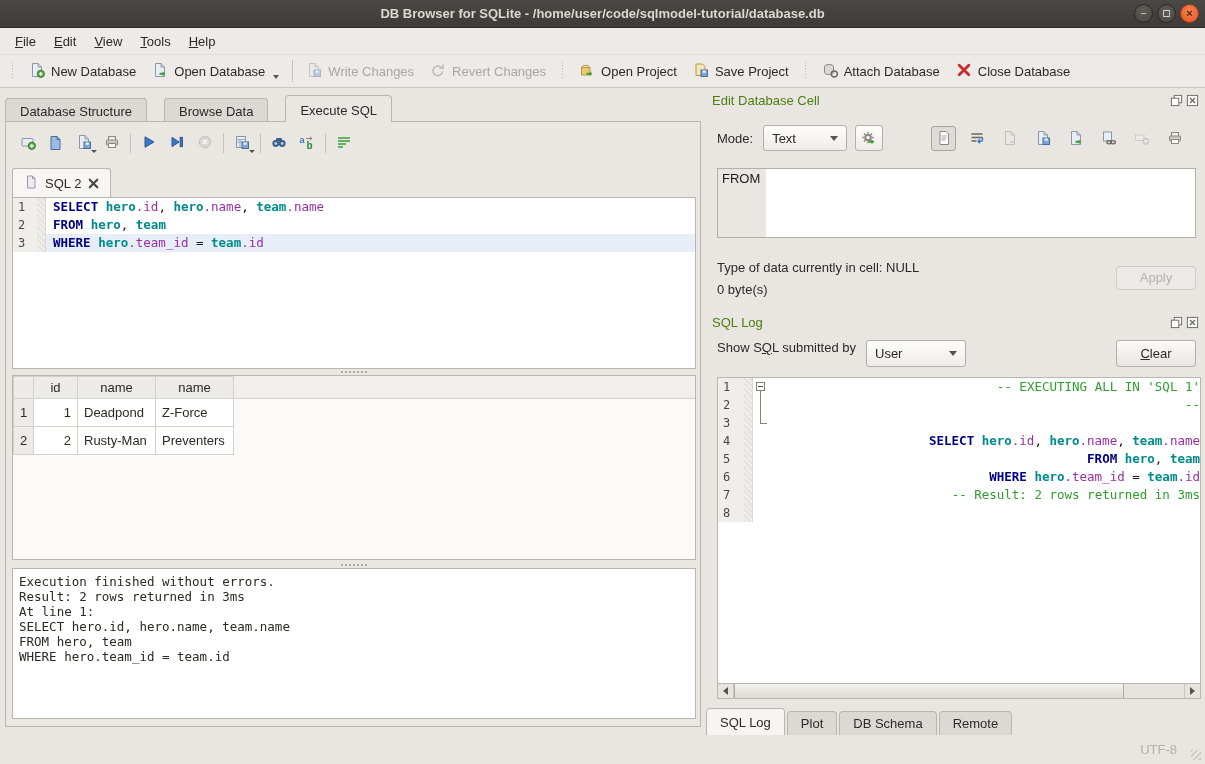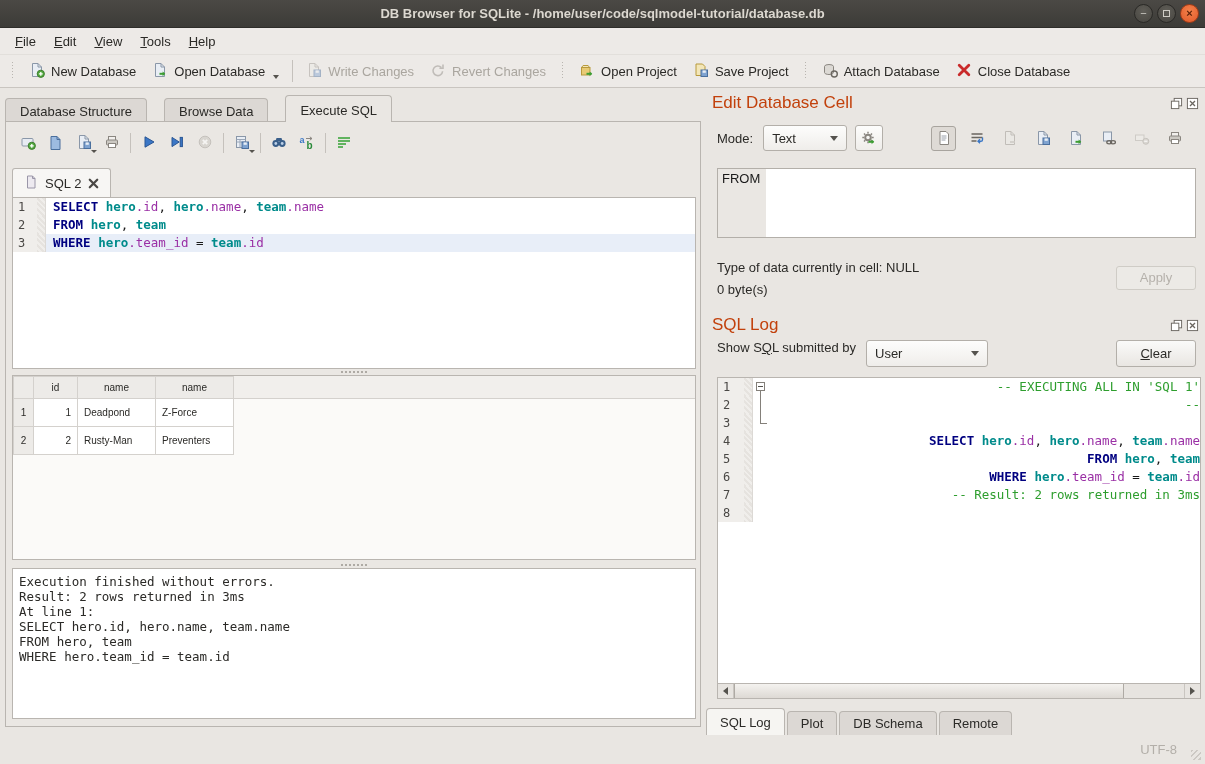--- a/index.html
+++ b/index.html
@@ -67,36 +67,36 @@
   .tk-k { color:var(--kw); font-weight:bold; }
   .tk-t { color:var(--tbl); font-weight:bold; }
   .tk-f { color:var(--fld); }
   .tk-p { color:#1a1a1a; }
   .tk-c { color:var(--cmt); }
 
   .splitter { position:absolute; left:6px; width:684px; height:5px; display:flex; align-items:center; justify-content:center; cursor:row-resize; }
   .splitter .dots { width:26px; height:2px; background-image:repeating-linear-gradient(to right,#aeaaa4 0 2px,transparent 2px 4px); }
 
   .gridwrap { position:absolute; left:6px; top:253px; width:684px; height:185px; background:#fbfaf8; border:1px solid #b9b5b0; overflow:hidden; }
-  table.grid { border-collapse:collapse; font-size:10px;border-radius:11px; }
+  table.grid { border-collapse:collapse; font-size:13px;border-radius:11px; }
   .grid th, .grid td { border:1px solid #d4d1cd; height:28px; padding:0 6px; }
   .grid th { background:#edebe8; font-weight:normal; height:22px; text-align:center; }
   .grid td.rownum { background:#edebe8; text-align:center; width:20px; padding:0 4px; }
   .grid td.num { text-align:right; width:44px; }
   .grid td { background:#fff; }
   .grid-headext { position:absolute; left:0; top:0; height:23px; width:100%; background:#f1efec; border-bottom:1px solid #d4d1cd; }
   table.grid { position:relative; z-index:1; }
 
   .messages { position:absolute; left:6px; top:446px; width:684px; height:151px; background:#fff; border:1px solid #b9b5b0;
     font-family:"DejaVu Sans Mono","Liberation Mono",monospace; font-size:12.5px; line-height:15px; padding:5px 6px; white-space:pre; }
 
   
   .dock { position:absolute; left:706px; top:88px; width:499px; height:650px; }
   .dock-title { position:absolute; left:6px; display:flex; align-items:center; width:487px; }
-  .dock-title .dt-label { flex:1; font-size:17px; color:#c2410c; }
+  .dock-title .dt-label { flex:1; font-size:13px; color:#4d7c0f; }
   .dock-icons { display:flex; gap:3px; }
   .dock-ic { width:13px; height:13px; cursor:pointer; }
 
   .mode-row { position:absolute; left:11px; top:37px; display:flex; align-items:center; width:482px; }
   .combo { height:26px; background:linear-gradient(#fdfdfc,#efedea); border:1px solid #b3afa9; border-radius:3px;
     display:flex; align-items:center; padding-left:8px; position:relative; cursor:pointer; }
   .combo .arrow { position:absolute; right:8px; width:0; height:0; border-left:4px solid transparent; border-right:4px solid transparent; border-top:5px solid #55534e; }
   .sqbtn { width:28px; height:26px; background:linear-gradient(#fdfdfc,#efedea); border:1px solid #b3afa9; border-radius:3px;
     display:flex; align-items:center; justify-content:center; cursor:pointer; }
   .cell-icons { display:flex; align-items:center; margin-left:48px; gap:8px; }
@@ -524,21 +524,21 @@
             </svg></span>
         <span class="dock-ic" id="closeIc2"><svg width="13" height="13" viewBox="0 0 14 14">
               <rect x="1.5" y="1.5" width="11" height="11" fill="#fff" stroke="#6a6660"></rect>
               <path d="M4.3 4.3l5.4 5.4M9.7 4.3l-5.4 5.4" stroke="#6a6660" stroke-width="1.4"></path>
             </svg></span>
       </span>
     </div>
 
     <div class="filter-row">
       <span id="filterLabel">Show S<u>Q</u>L submitted by</span>
-      <span class="combo" style="width:122px; margin-left:10px; height:27px;">
+      <span class="combo" style="width:100px; margin-left:10px; height:27px;">
         <span>User</span>
         <span class="arrow"></span>
       </span>
     </div>
     <div class="clear-btn" id="clearBtn"><u>C</u>lear</div>
 
     <div class="logbox" id="logbox">
         <div class="log-line"><span class="ln">1</span><span class="hatch"></span><span class="fold"><span class="fold-minus"></span><span class="fold-vline-below"></span></span><span class="code"><span class="tk-c">-- EXECUTING ALL IN 'SQL 1'</span></span></div>
         <div class="log-line"><span class="ln">2</span><span class="hatch"></span><span class="fold"><span class="fold-vline"></span></span><span class="code"><span class="tk-c">--</span></span></div>
         <div class="log-line"><span class="ln">3</span><span class="hatch"></span><span class="fold"><span class="fold-elbow-v"></span><span class="fold-elbow-h"></span></span></div>

